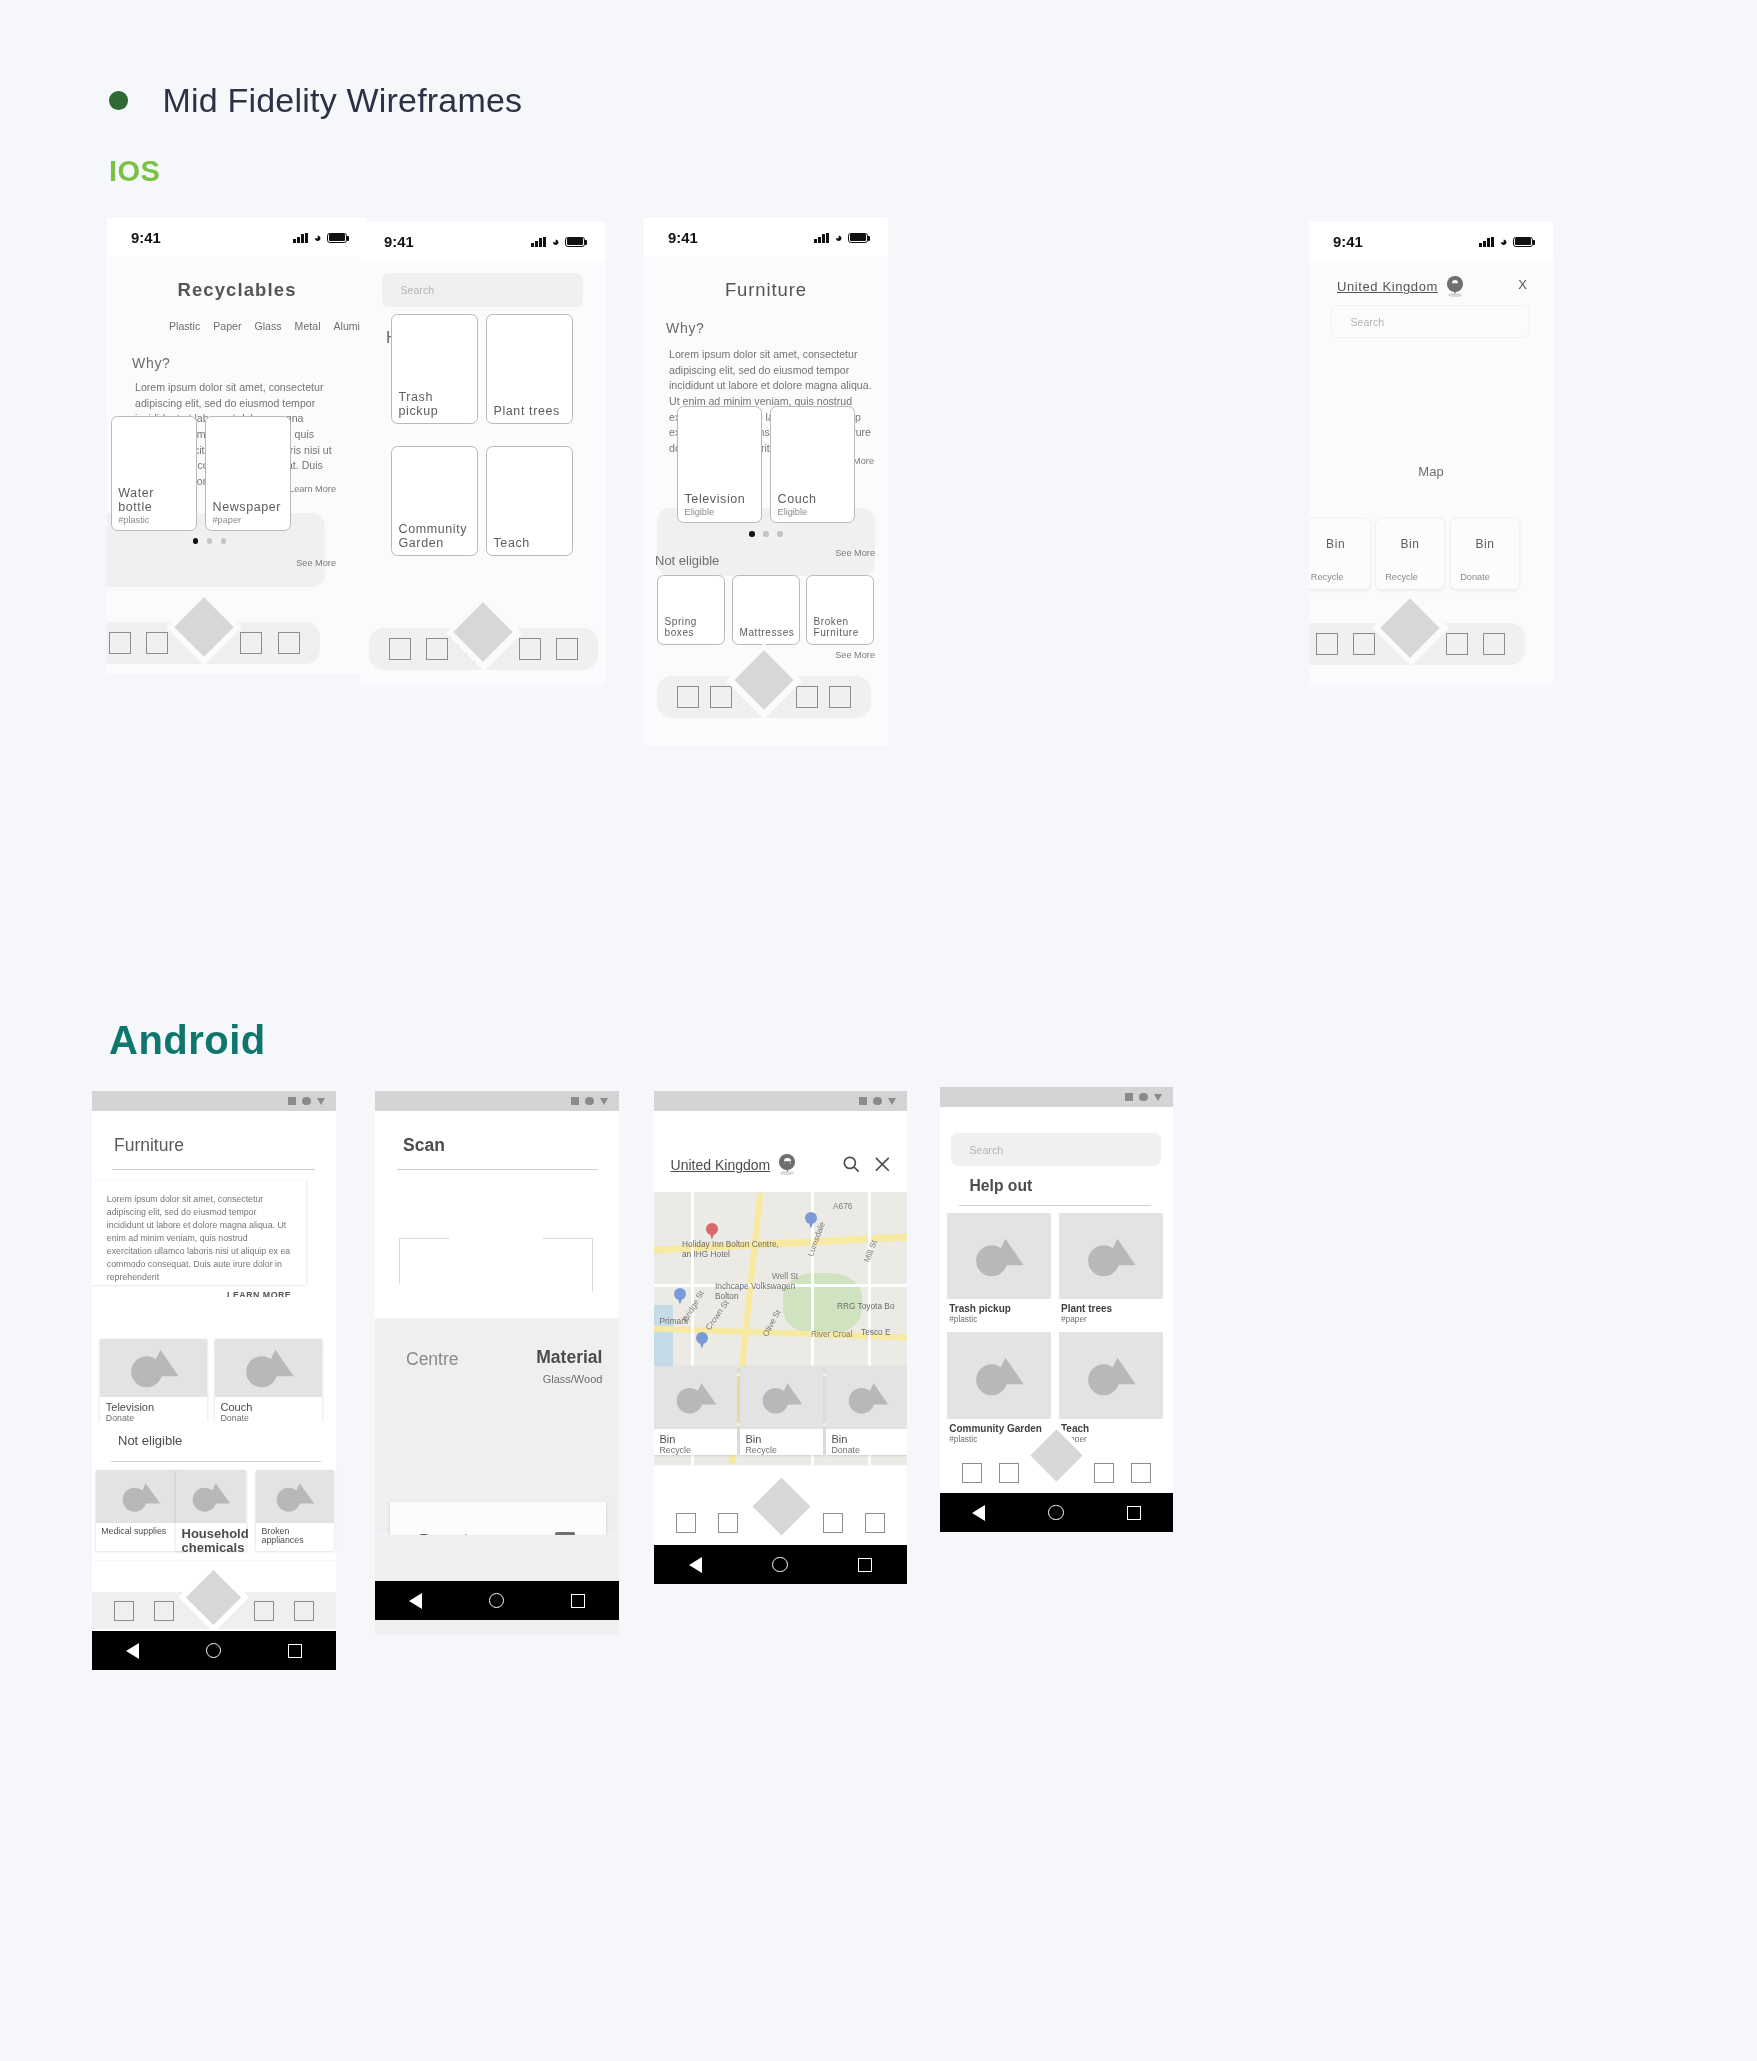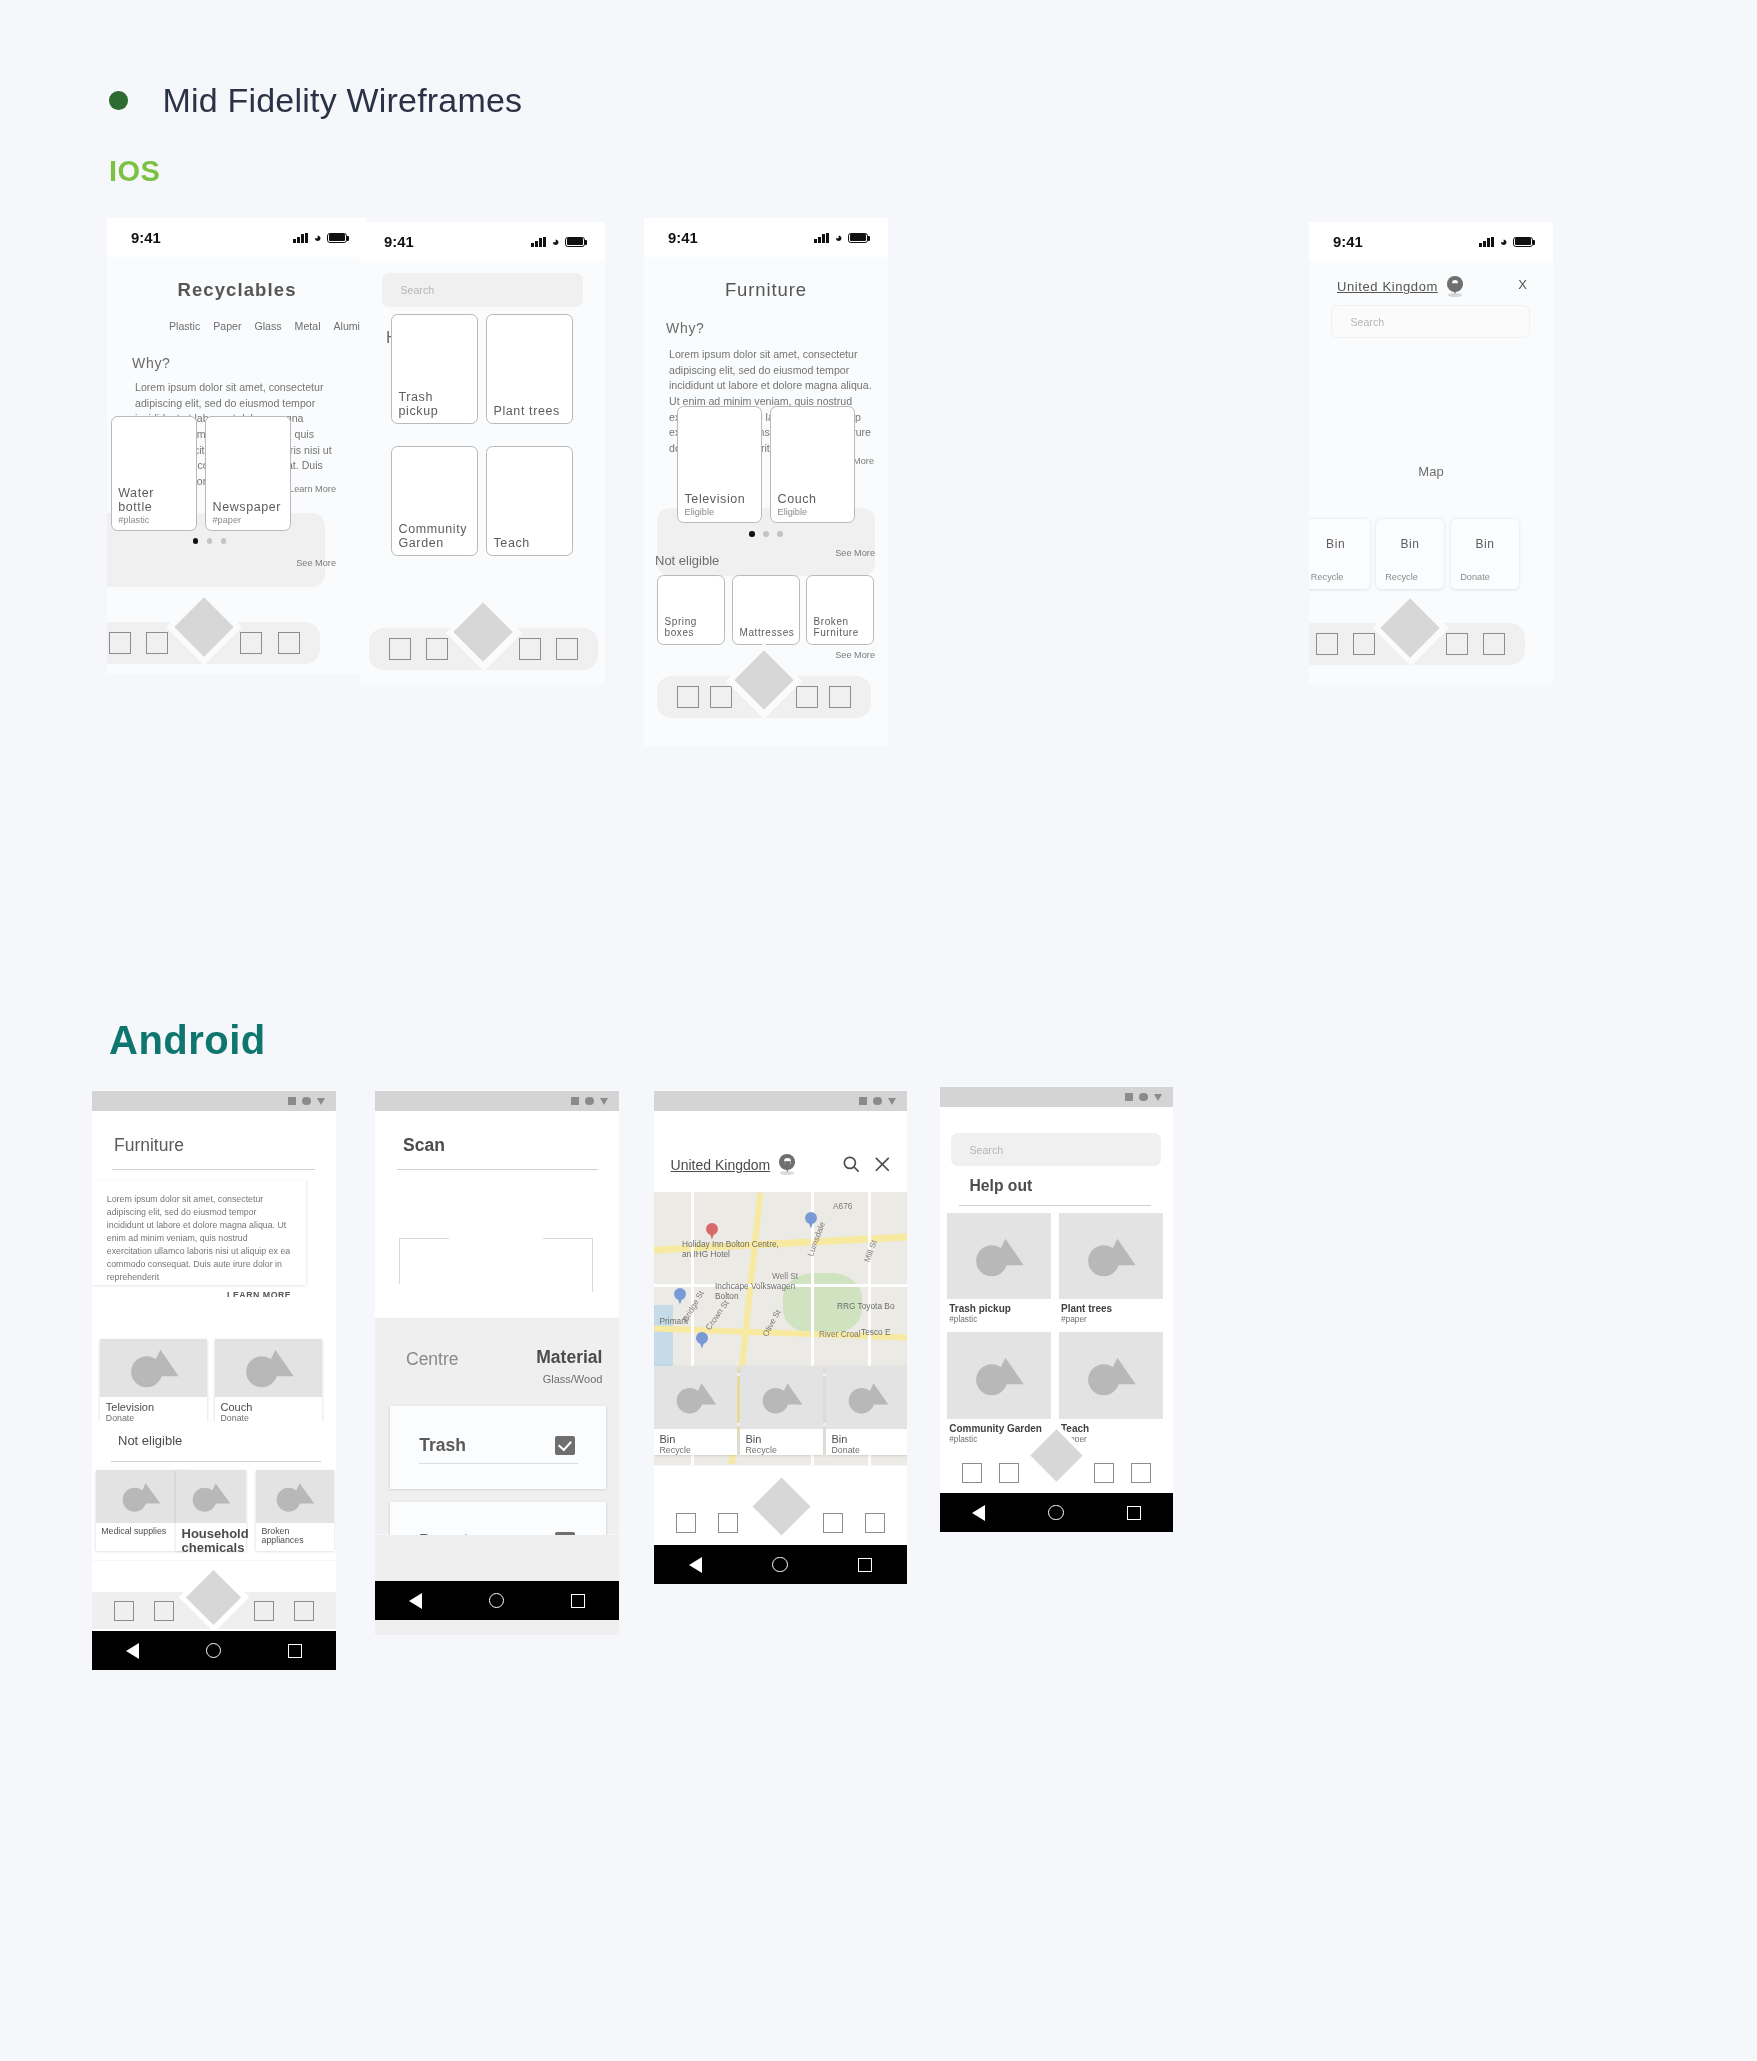--- a/index.html
+++ b/index.html
@@ -460,25 +460,20 @@
   <div style="position:absolute; left:168px; top:147px; width:50px; height:54px; border-right:1.8px solid #d9d9d9; border-top:1.8px solid #d9d9d9;"></div>
 
   <div style="position:absolute; left:0; top:227px; width:244px; height:29.5px; background:#efefef;"></div>
 </div>
 
 <div style="position:absolute; left:375px; top:1347px; width:244px; height:187px; background:#efefef;">
   <div style="position:absolute; left:31px; top:1.8px; font-size:17.5px; color:#8a8a8a;">Centre</div>
   <div style="position:absolute; right:16.6px; top:0px; font-size:17.5px; font-weight:bold; color:#4c4c4c;">Material</div>
   <div style="position:absolute; right:16.6px; top:26px; font-size:11px; color:#6e6e6e;">Glass/Wood</div>
 
-  <div class="mcard" style="position:absolute; left:14.8px; top:59px; width:216px; height:83px; background:#fbfcfd;">
-    <div style="position:absolute; left:29.5px; top:29px; font-size:17.5px; font-weight:bold; color:#5a5a5a;">Trash</div>
-    <div class="chk" style="position:absolute; right:31px; top:29.5px;"></div>
-    <div style="position:absolute; left:29.5px; top:57px; width:159px; height:0.9px; background:#dcdcdc;"></div>
-  </div>
 
   <div class="mcard" style="position:absolute; left:14.8px; top:155px; width:216px; height:83px; background:#fbfcfd;">
     <div style="position:absolute; left:29.5px; top:29px; font-size:17.5px; font-weight:bold; color:#5a5a5a;">Donate</div>
     <div class="chk" style="position:absolute; right:31px; top:29.5px;"></div>
     <div style="position:absolute; left:29.5px; top:57px; width:159px; height:0.9px; background:#dcdcdc;"></div>
   </div>
 </div>
 <div style="position:absolute; left:375px; top:1535px; width:244px; height:100px; background:#efefef;"></div>
 <div class="and-nav" style="position:absolute; left:375px; top:1581px; width:244px;">
   <span class="back"></span>
@@ -547,21 +542,21 @@
   <div class="mpoi" style="left:5.5px; top:124px;">Primark</div>
   <div class="mpoi" style="left:207px; top:135px;">Tesco E</div>
   <div class="mlabel big" style="left:28px; top:174px;">Bolton</div>
   <div class="mpoi" style="left:172px; top:229px; width:79px; white-space:normal; line-height:1.2;">Jump Xtreme Trampoline Park &amp;...</div>
   <div class="mpoi" style="left:1.8px; top:231px;">ury's</div>
   <div class="mlabel" style="left:118px; top:79px;">Well St</div>
   <div class="mlabel" style="left:22px; top:109px; transform:rotate(-60deg);">Bridge St</div>
   <div class="mlabel" style="left:46px; top:118px; transform:rotate(-55deg);">Crown St</div>
   <div class="mlabel" style="left:103px; top:126px; transform:rotate(-62deg);">Olive St</div>
   <div class="mlabel" style="left:205px; top:54px; transform:rotate(-70deg);">Mill St</div>
-  <div class="mlabel" style="left:157px; top:137px;margin-left:8px;">River Croal</div>
+  <div class="mlabel" style="left:157px; top:137px;">River Croal</div>
   <div class="mlabel" style="left:179px; top:9.2px;">A676</div>
   <div class="mlabel" style="left:144px; top:42px; transform:rotate(-70deg);">Lumsdale</div>
 
   <div class="mcard" style="position:absolute; left:0px; top:174px; width:83px; height:89px;">
     <div class="ph-tile" style="height:63px;">
       <svg width="46" height="35" viewBox="0 0 50 38">
           <circle cx="18" cy="22" r="14" fill="#b8b8b8"></circle>
           <path d="M31 3 L47 26 L20 26 Z" fill="#b8b8b8"></path>
         </svg>
     </div>

